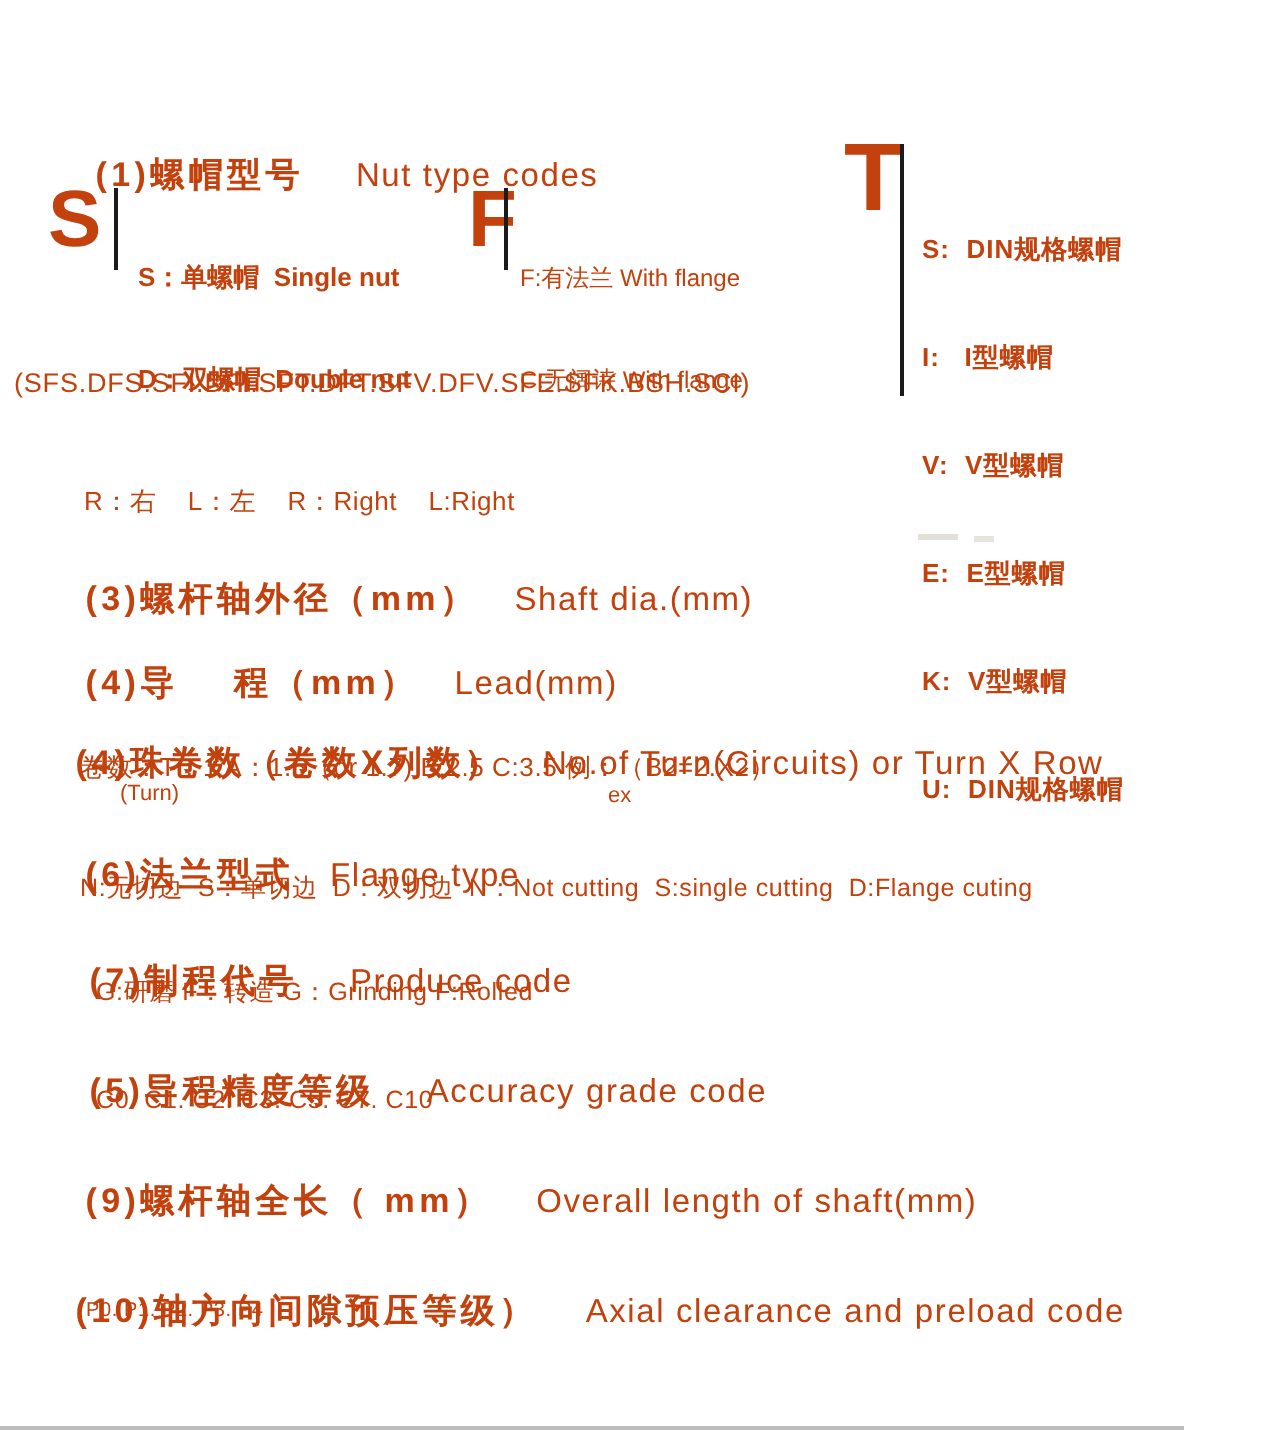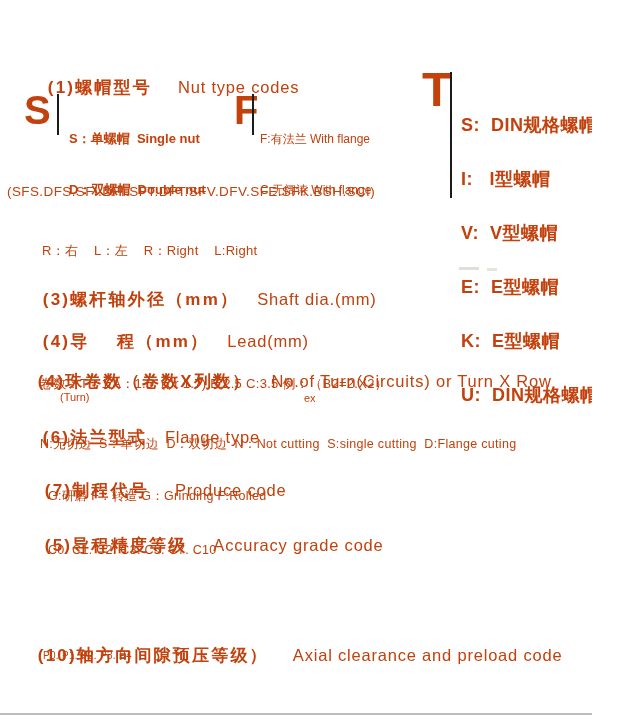--- a/index.html
+++ b/index.html
@@ -16,21 +16,21 @@
   .heading { white-space: pre; }
   .h-zh { font-weight: bold; font-size: 17px; letter-spacing: 2.2px; }
   .h-en { font-weight: normal; font-size: 16.5px; letter-spacing: 0.8px; margin-left: 26px; }
   .sub { font-size: 13px; white-space: pre; letter-spacing: 0.3px; }
   .sub-sm { font-size: 11px; white-space: pre; }
   .bigletter { font-weight: bold; font-size: 40px; line-height: 1; letter-spacing: -1px; }
   .bigletter-t { font-weight: bold; font-size: 48px; line-height: 1; }
   .vbar { position: absolute; width: 2px; background: #1b1b1b; }
   .glines { font-size: 13px; white-space: pre; line-height: 17px; }
   .glines-bold { font-weight: bold; }
-  .tlines { font-size: 18px; font-weight: bold; white-space: pre; line-height: 18px; letter-spacing: 0.5px; }
+  .tlines { font-size: 13px; font-weight: bold; white-space: pre; line-height: 18px; letter-spacing: 0.5px; }
   .flines { font-size: 12px; white-space: pre; line-height: 17px; }
   .codes { font-size: 13.5px; letter-spacing: 0.4px; white-space: pre; }
   .artifact { position: absolute; }
 </style>
 </head>
 <body>
 
 <div class="page">
 
   <div class="abs heading" style="left:30px; top:58px;">
@@ -51,21 +51,21 @@
     <div>C:无阔诗 With flange</div>
   </div>
 
   <div class="abs bigletter-t" style="left:422px; top:66px;">T</div>
   <div class="vbar" style="left:450px; top:72px; height:126px;"></div>
   <div class="abs tlines" style="left:461px; top:80px;">
     <div>S:  DIN规格螺帽</div>
     <div>I:   I型螺帽</div>
     <div>V:  V型螺帽</div>
     <div>E:  E型螺帽</div>
-    <div>K:  E型螺帽</div>
+    <div>K:  V型螺帽</div>
     <div>U:  DIN规格螺帽</div>
   </div>
 
   <div class="abs codes" style="left:7px; top:184px;">(SFS.DFS.SFI.DFI.SFT.DFT.SFV.DFV.SFE.SFK.BSH.SCI)</div>
 
   <div class="abs sub" style="left:42px; top:242px;">R：右    L：左    R：Right    L:Right</div>
 
   <div class="abs heading" style="left:25px; top:270px;">
     <span class="h-zh">(3)螺杆轴外径（mm）</span><span class="h-en" style="margin-left:18px;">Shaft dia.(mm)</span>
   </div>
@@ -89,20 +89,23 @@
   <div class="abs heading" style="left:27px; top:461px;">
     <span class="h-zh">(7)制程代号</span><span class="h-en">Produce code</span>
   </div>
   <div class="abs sub" style="left:48px; top:488px; font-size:12.5px;">G:研磨 F：转造 G：Grinding F:Rolled</div>
 
   <div class="abs heading" style="left:27px; top:516px;">
     <span class="h-zh">(5)导程精度等级</span><span class="h-en">Accuracy grade code</span>
   </div>
   <div class="abs sub" style="left:48px; top:543px; font-size:12.5px;">C0. C1. C2. C3. C5. C7. C10</div>
 
+  <div class="abs heading" style="left:25px; top:571px;">
+    <span class="h-zh">(9)螺杆轴全长（ mm）</span><span class="h-en" style="margin-left:22px;">Overall length of shaft(mm)</span>
+  </div>
 
   <div class="abs heading" style="left:20px; top:626px;">
     <span class="h-zh">(10)轴方向间隙预压等级）</span><span class="h-en" style="margin-left:24px;">Axial clearance and preload code</span>
   </div>
   <div class="abs sub" style="left:43px; top:650px; font-size:10px;">P0. P1. P2. P3. P4</div>
 
   <div class="artifact" style="left:459px; top:267px; width:20px; height:3px; background:#e2dfd8;"></div>
   <div class="artifact" style="left:487px; top:268px; width:10px; height:3px; background:#e7e4dd;"></div>
 
   <div class="artifact" style="left:0px; top:713px; width:634px; height:2px; background:#bdbdbd;"></div>

